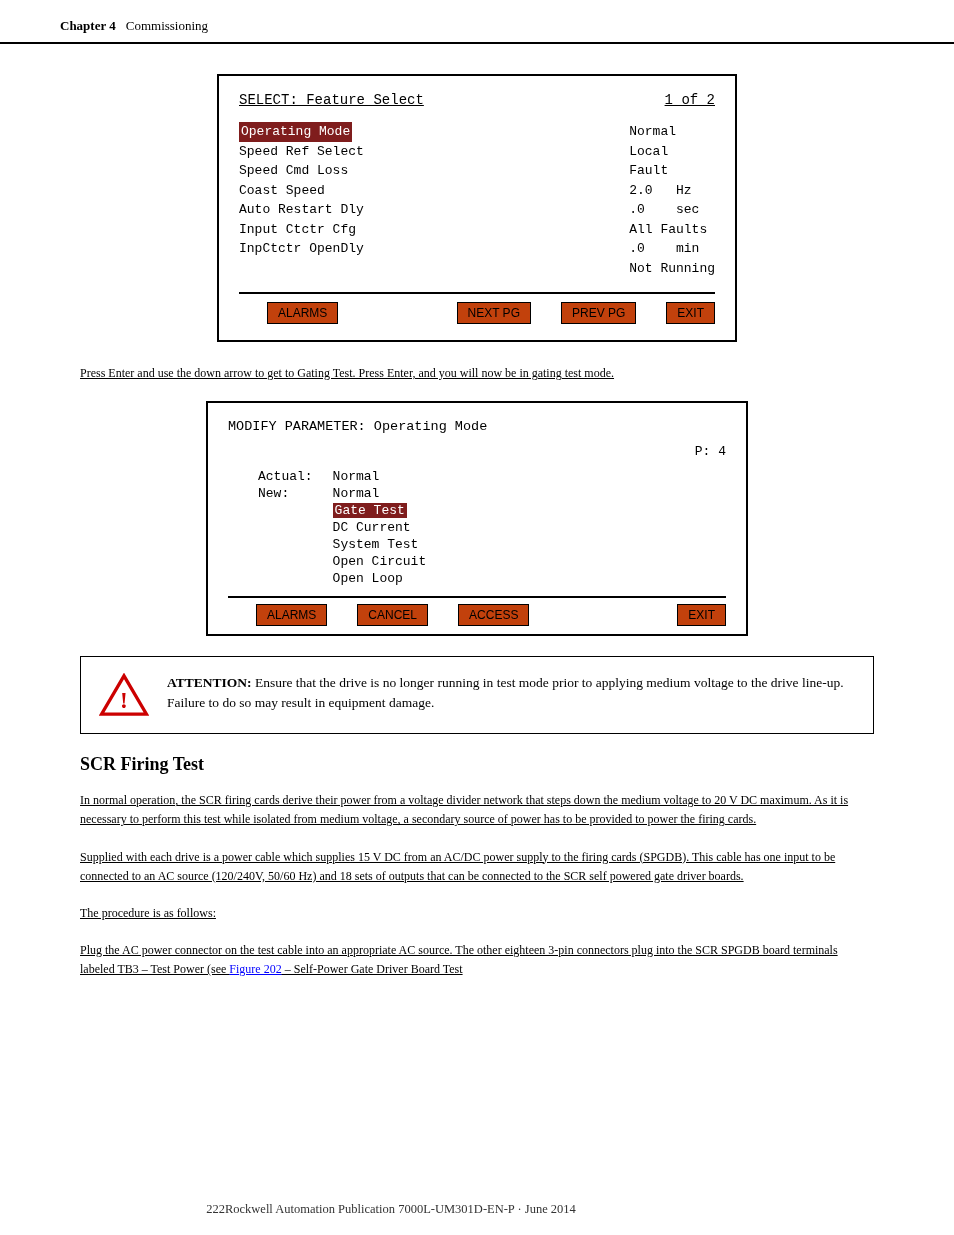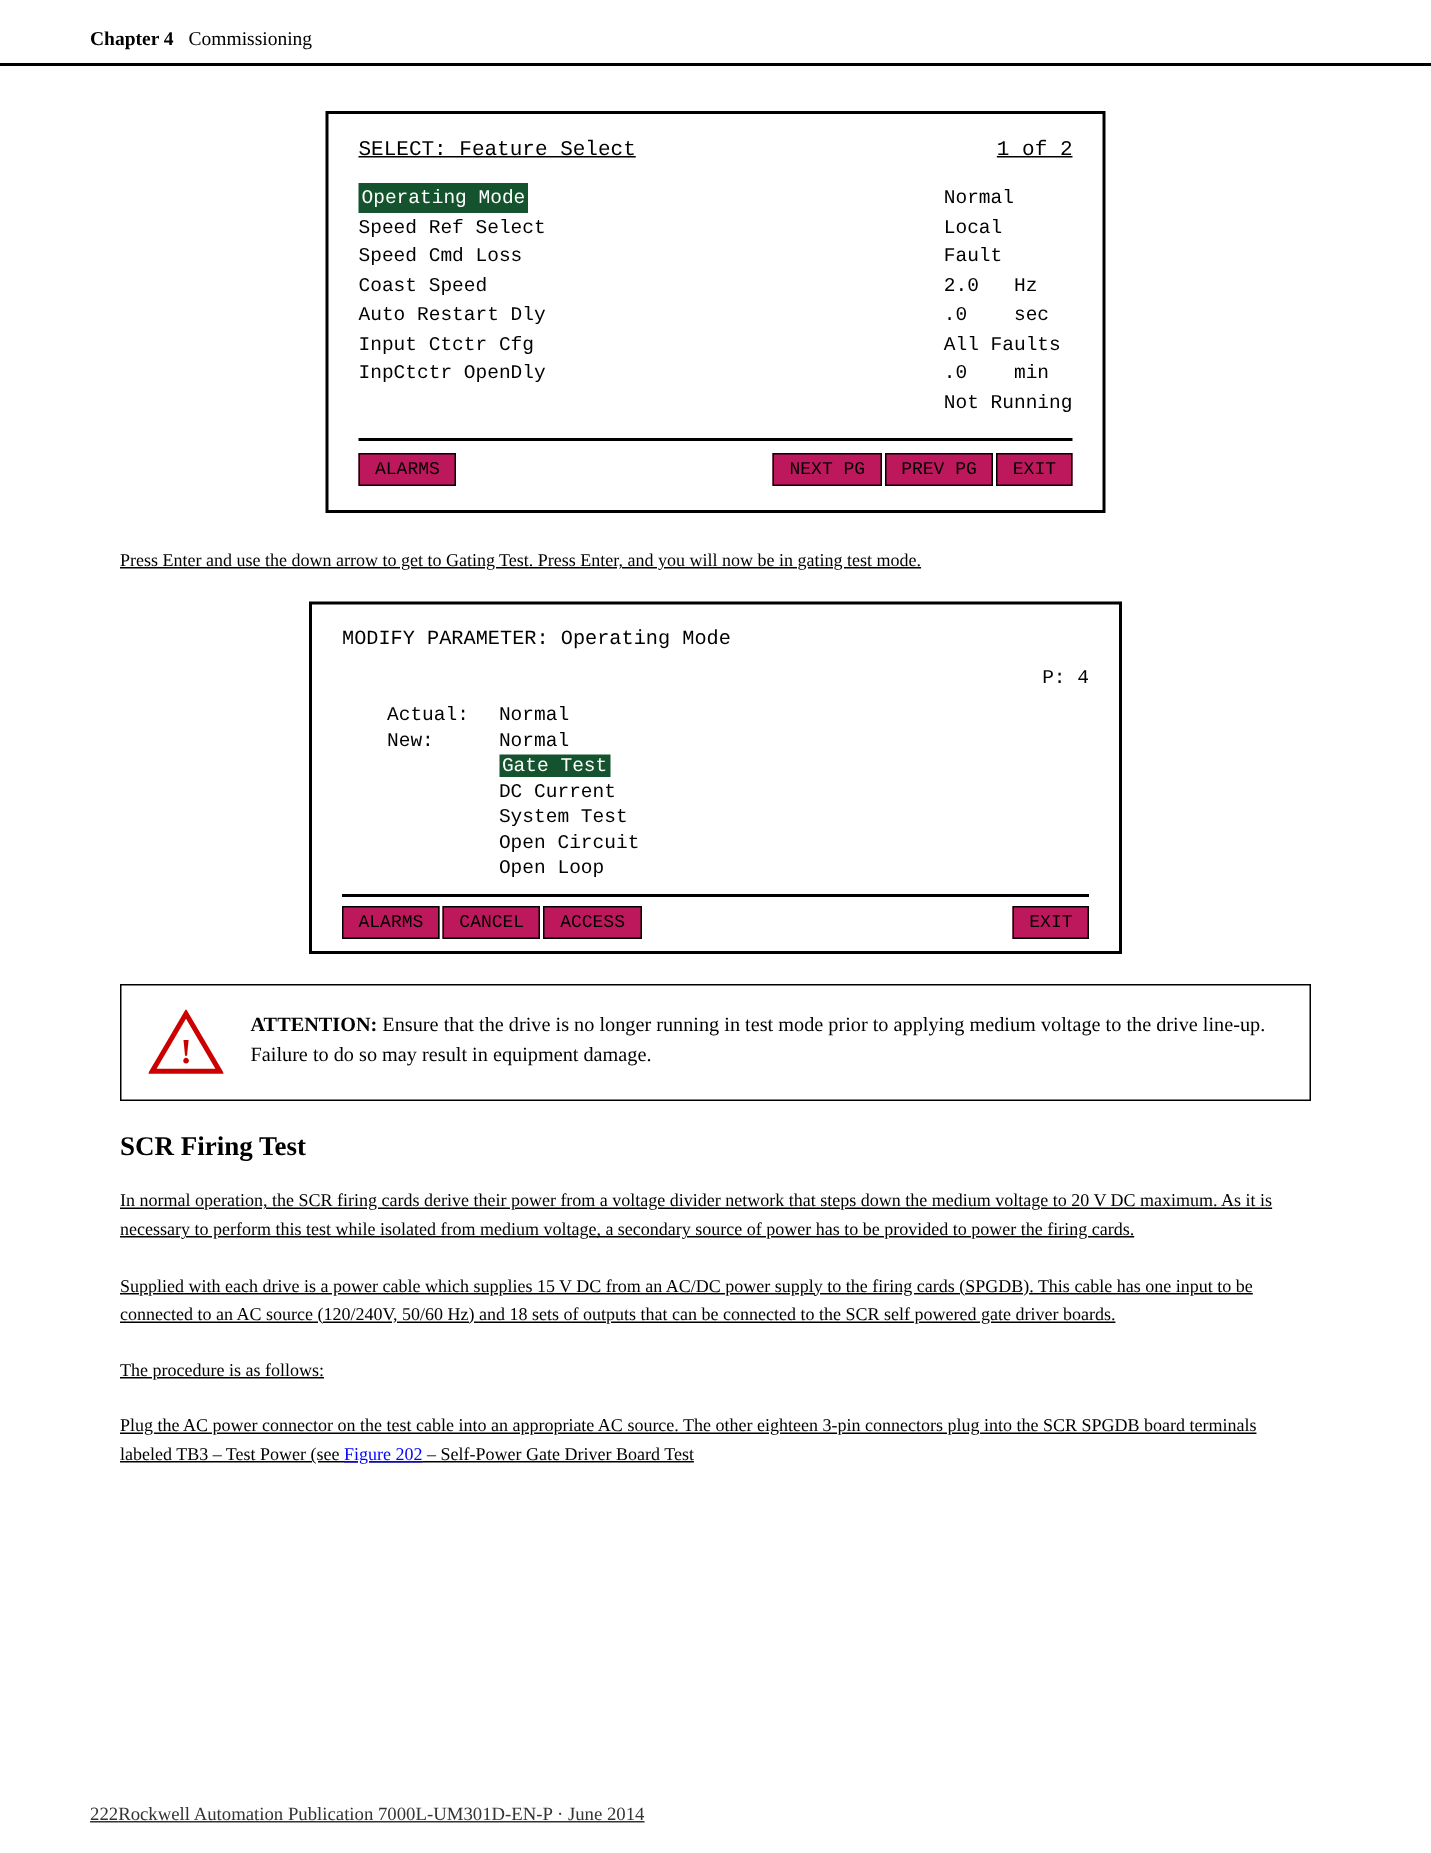--- a/index.html
+++ b/index.html
@@ -67,41 +67,42 @@
     .display-col-right {
       flex: 0 0 auto;
     }
 
     .display-row {
       line-height: 1.5;
       white-space: nowrap;
     }
 
     .highlighted-row {
-      background: #14532d;
+      background: #7f1d1d;
       color: #fff;
       padding: 0 2px;
       display: inline-block;
     }
 
     .display-box-footer {
       display: flex;
       gap: 2px;
       border-top: 2px solid #000;
       padding-top: 8px;
       margin-top: 8px;
     }
 
     .footer-btn {
       border: 1px solid #000;
       padding: 3px 10px;
-      font-family: Liberation Mono, monospace;
+      font-family: Liberation Sans, sans-serif;
       font-size: 12px;
-      background: #be185d;
+      background: #c2410c;
       white-space: nowrap;
+      margin-left: 28px;
     }
 
     .footer-btn-spacer {
       flex: 1;
     }
 
     
     .para {
       margin-bottom: 18px;
       line-height: 1.6;
@@ -148,25 +149,24 @@
       margin-top: 10px;
     }
 
     
     .page-footer {
       position: fixed;
       bottom: 18px;
       left: 0;
       width: 782px;
       display: flex;
-      justify-content: flex-start;
+      justify-content: center;
       padding: 0 60px;
       font-size: 12.5px;
       color: #333;
-      text-decoration: underline;
     }
 
     .modify-box {
       font-family: 'Courier New', Courier, monospace;
       font-size: 13px;
       border: 2px solid #000;
       padding: 16px 20px 0 20px;
       margin: 0 auto 0 auto;
       width: 542px;
       background: #fff;

